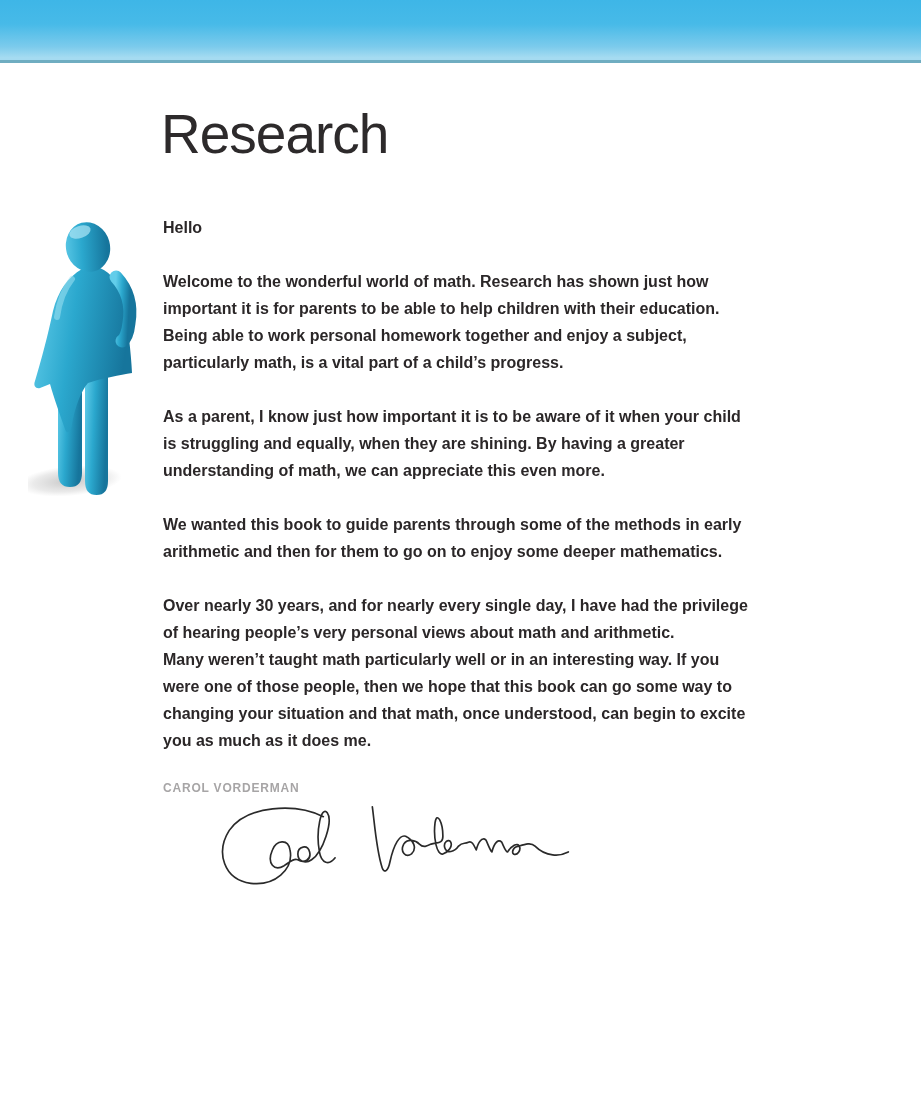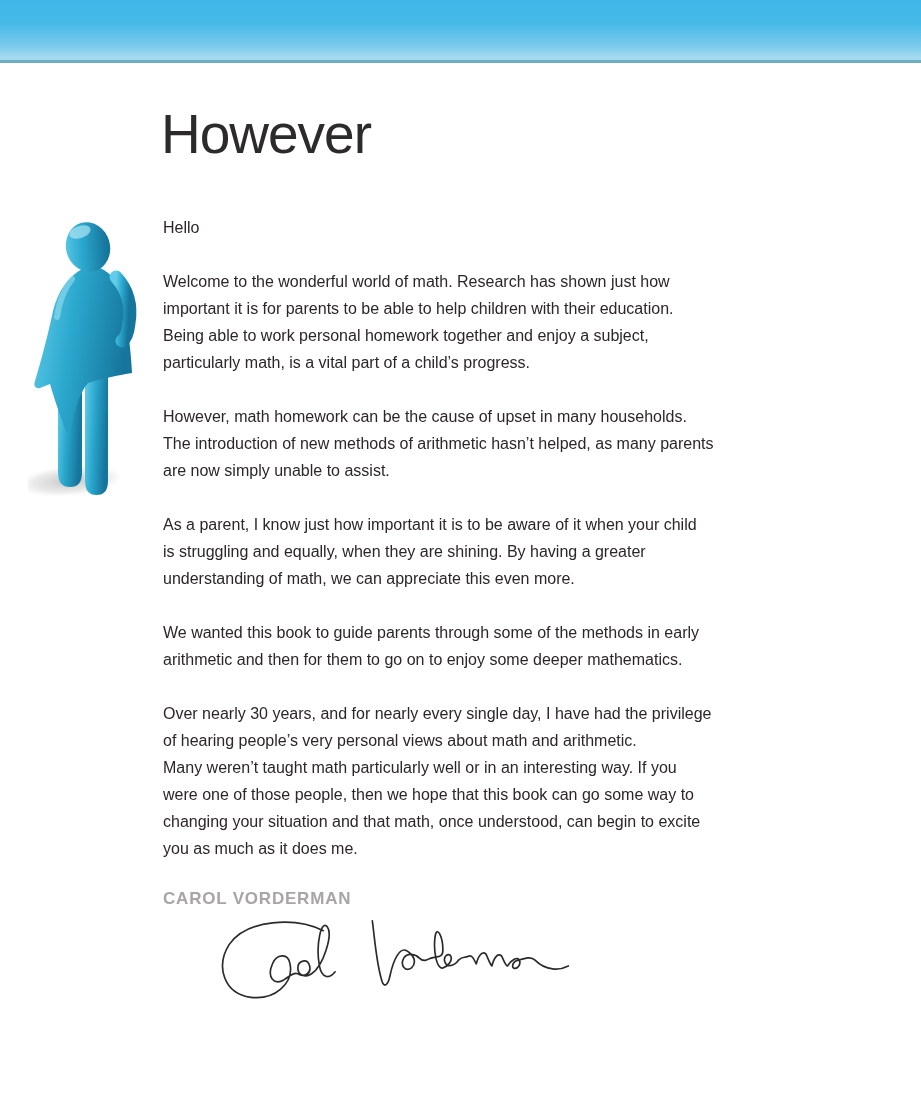--- a/index.html
+++ b/index.html
@@ -24,43 +24,43 @@
   }
   .figure-wrap{
     position:absolute;left:28px;top:205px;width:120px;height:300px;
   }
   .text-col{
     position:absolute;left:163px;top:214px;width:660px;
     color:#2b2728;
   }
   .text-col p{
     margin:0 0 27px 0;
-    font-size:16px;font-weight:normal;
+    font-size:16px;font-weight:bold;
     line-height:27px;
     white-space:pre-line;
   }
   .signer{
-    font-size:17px;font-weight:bold;
+    font-size:12px;font-weight:bold;
     letter-spacing:0.8px;
     color:#a7a5a6;
   }
   .signature{
     margin-top:6px;
     margin-left:42px;
     width:368px;height:98px;
   }
 </style>
 </head>
 <body>
 
 <div class="page">
 
   <div class="banner"></div>
 
-  <h1 class="title">However</h1>
+  <h1 class="title">Research</h1>
 
   <div class="figure-wrap">
     <svg viewBox="0 0 120 300" width="120" height="300">
       <defs>
         <linearGradient id="fg" x1="0" y1="0" x2="1" y2="0.25">
           <stop offset="0" stop-color="#62cdea"></stop>
           <stop offset="0.45" stop-color="#2ba8ce"></stop>
           <stop offset="1" stop-color="#16759c"></stop>
         </linearGradient>
         <radialGradient id="sh" cx="0.5" cy="0.5" r="0.5">
@@ -96,23 +96,20 @@
       <ellipse cx="52" cy="27" rx="11" ry="6" fill="#aee6f5" opacity="0.7" transform="rotate(-18 52 27)"></ellipse>
     </svg>
   </div>
 
   <div class="text-col">
     <p>Hello</p>
     <p>Welcome to the wonderful world of math.  Research has shown just how
 important it is for parents to be able to help children with their education.
 Being able to work personal homework together and enjoy a subject,
 particularly math, is a vital part of a child’s progress.</p>
-    <p>However, math homework can be the cause of upset in many households.
-The introduction of new methods of arithmetic hasn’t helped, as many parents
-are now simply unable to assist.</p>
     <p>As a parent, I know just how important it is to be aware of it when your child
 is struggling and equally, when they are shining.  By having a greater
 understanding of math, we can appreciate this even more.</p>
     <p>We wanted this book to guide parents through some of the methods in early
 arithmetic and then for them to go on to enjoy some deeper mathematics.</p>
     <p>Over nearly 30 years, and for nearly every single day, I have had the privilege
 of hearing people’s very personal views about math and arithmetic.
 Many weren’t taught math particularly well or in an interesting way.  If you
 were one of those people, then we hope that this book can go some way to
 changing your situation and that math, once understood, can begin to excite

